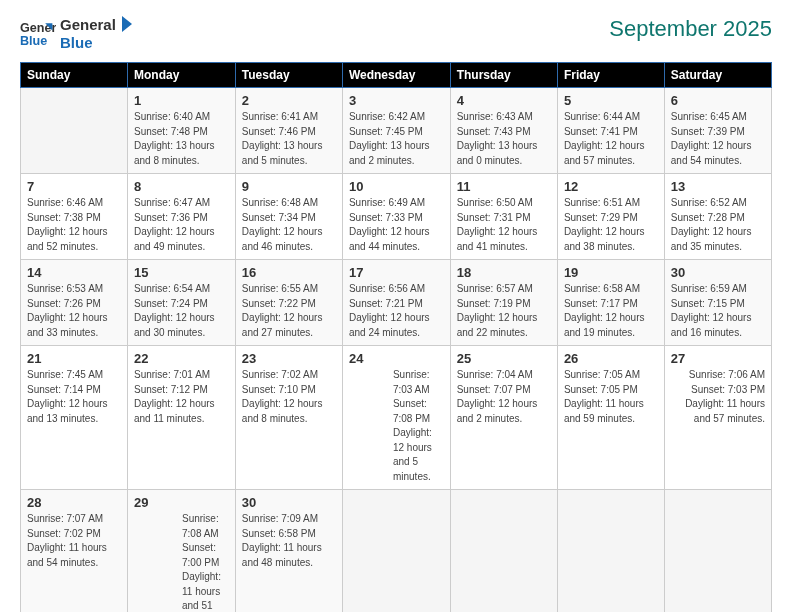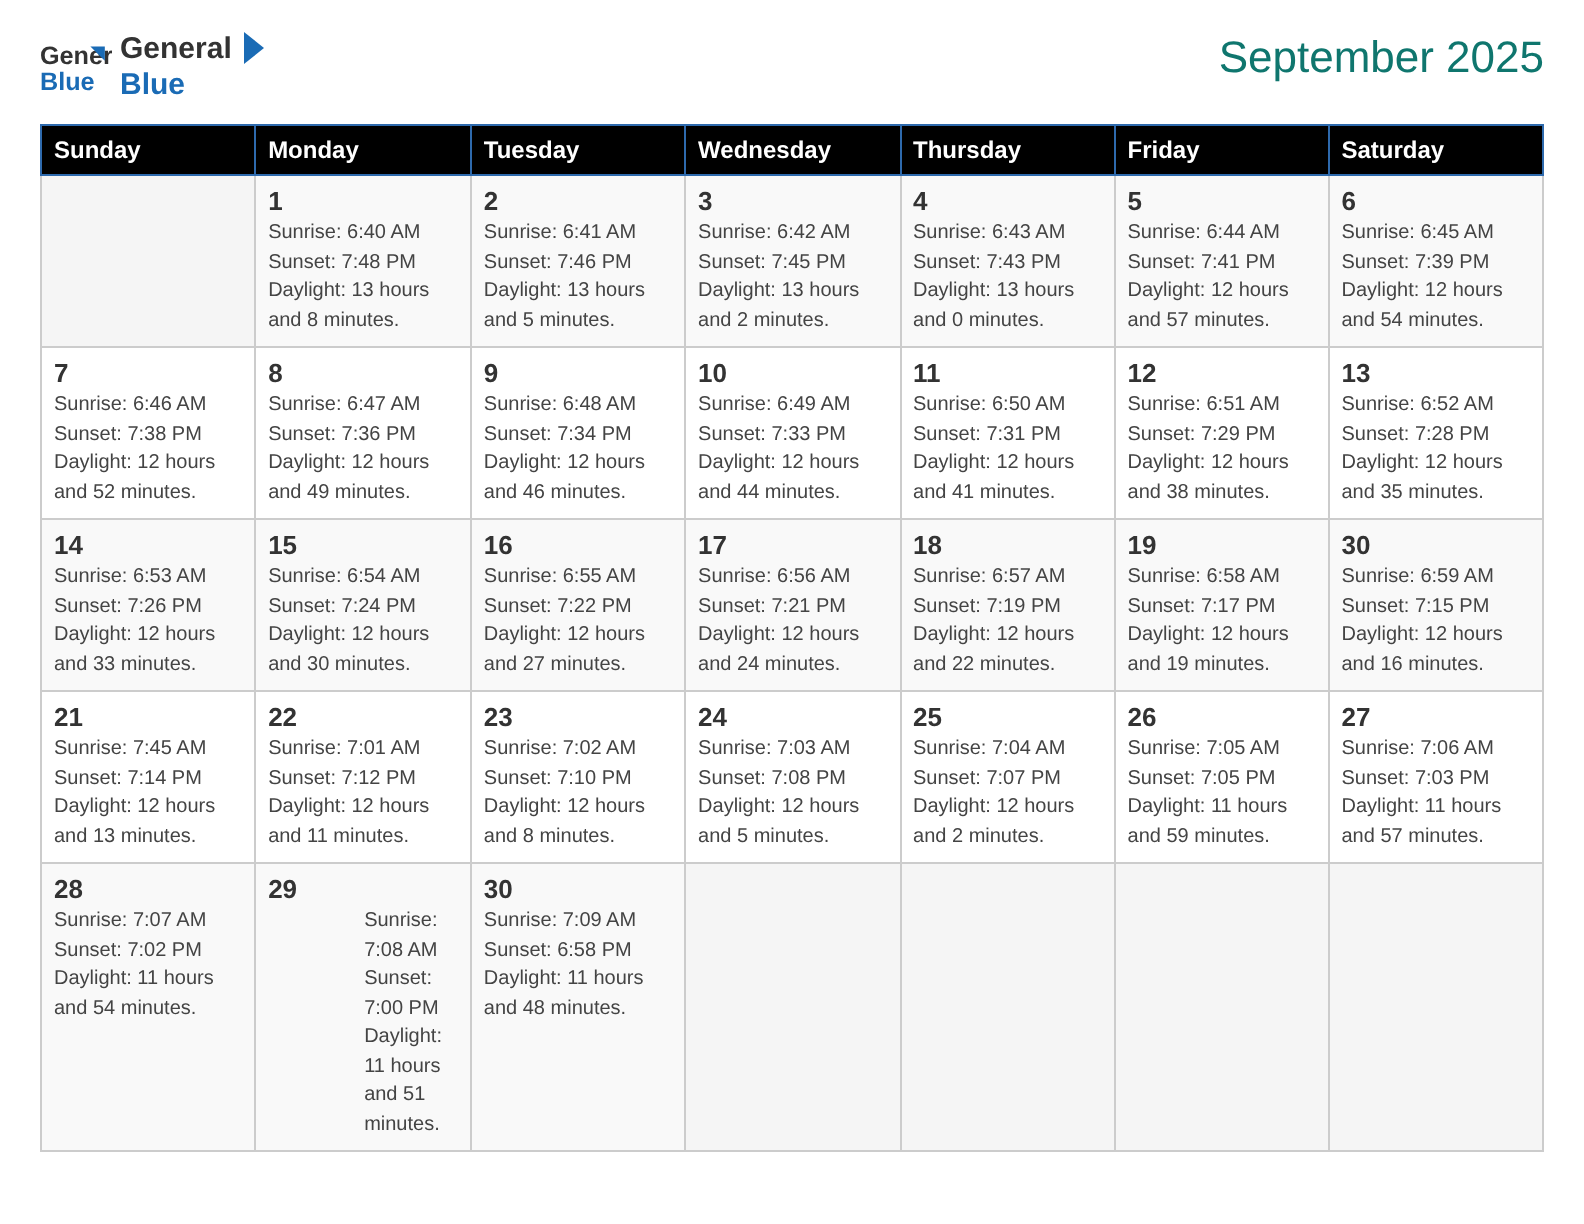--- a/index.html
+++ b/index.html
@@ -278,42 +278,42 @@
         </td>
         <td>
           <span class="day-number">23</span>
           <div class="day-info" style="white-space: pre-line;">Sunrise: 7:02 AM
 Sunset: 7:10 PM
 Daylight: 12 hours
 and 8 minutes.</div>
         </td>
         <td>
           <span class="day-number">24</span>
-          <div class="day-info" style="white-space: pre-line;">Sunrise: 7:03 AM
+          <div class="day-info" style="white-space: pre-line; margin-left: 44px;">Sunrise: 7:03 AM
 Sunset: 7:08 PM
 Daylight: 12 hours
 and 5 minutes.</div>
         </td>
         <td>
           <span class="day-number">25</span>
           <div class="day-info" style="white-space: pre-line;">Sunrise: 7:04 AM
 Sunset: 7:07 PM
 Daylight: 12 hours
 and 2 minutes.</div>
         </td>
         <td>
           <span class="day-number">26</span>
           <div class="day-info" style="white-space: pre-line;">Sunrise: 7:05 AM
 Sunset: 7:05 PM
 Daylight: 11 hours
 and 59 minutes.</div>
         </td>
         <td>
           <span class="day-number">27</span>
-          <div class="day-info" style="white-space: pre-line;">Sunrise: 7:06 AM
+          <div class="day-info" style="white-space: pre-line; text-align: right;">Sunrise: 7:06 AM
 Sunset: 7:03 PM
 Daylight: 11 hours
 and 57 minutes.</div>
         </td>
       </tr>
       <tr>
         <td>
           <span class="day-number">28</span>
           <div class="day-info" style="white-space: pre-line;">Sunrise: 7:07 AM
 Sunset: 7:02 PM

